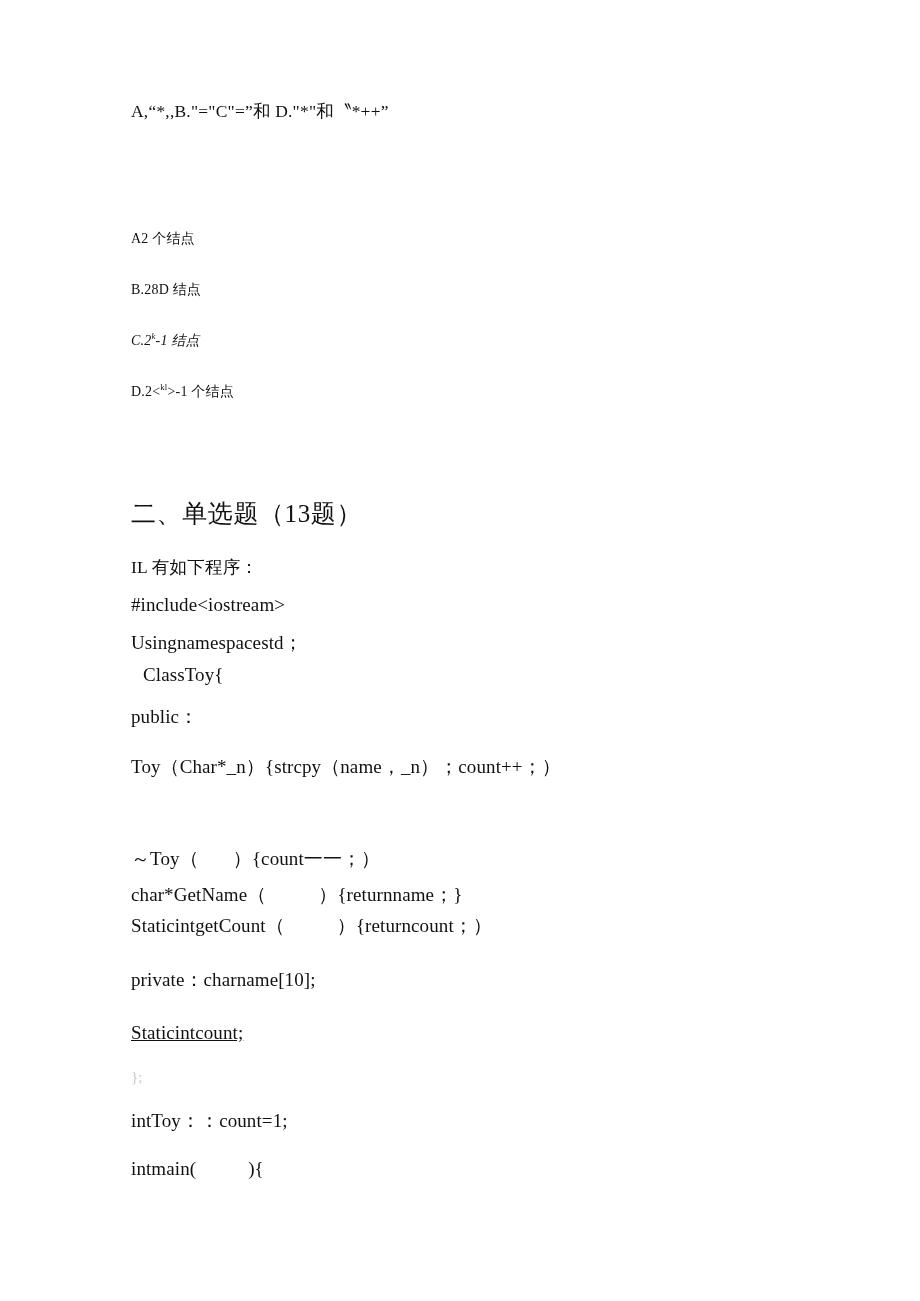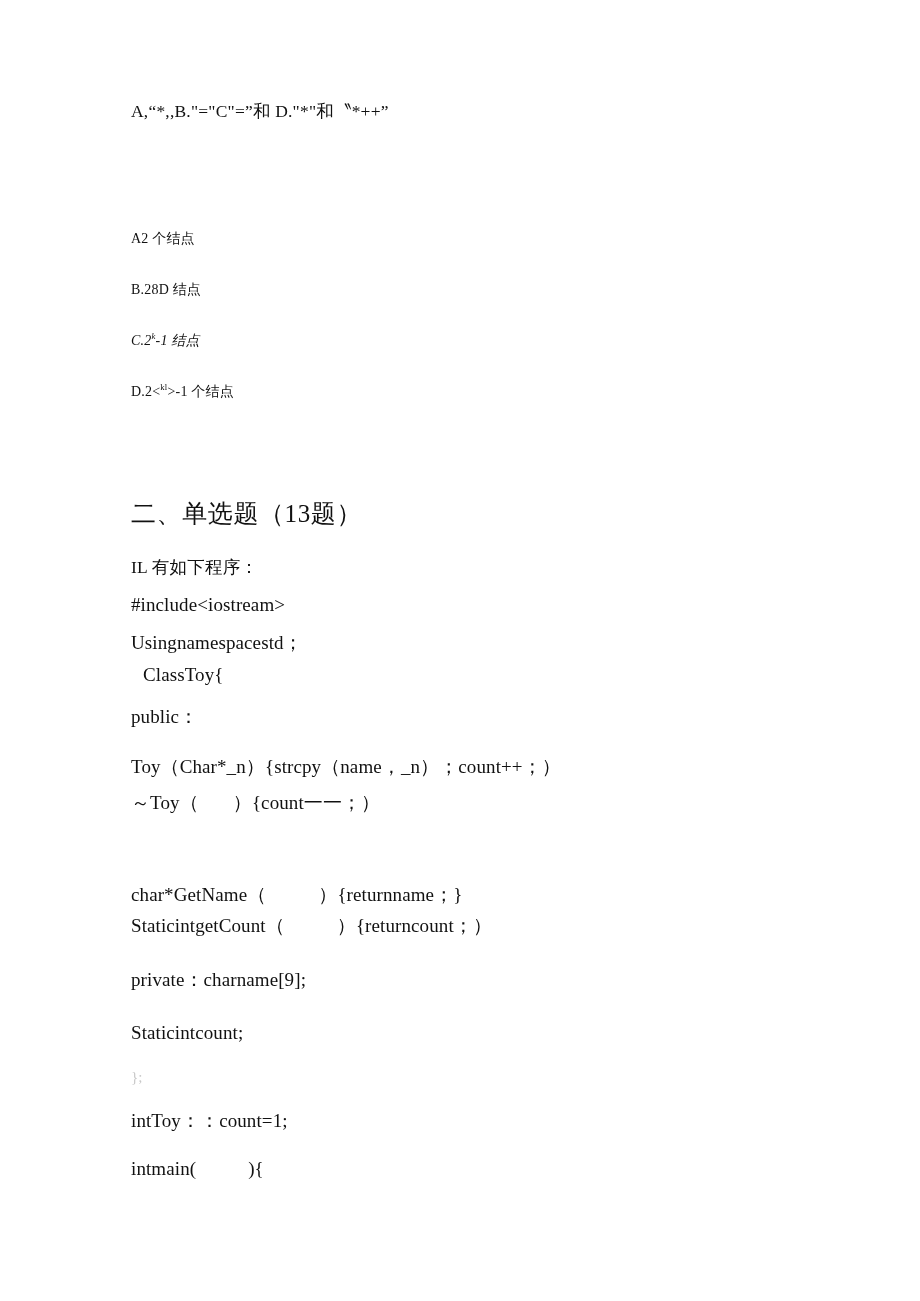--- a/index.html
+++ b/index.html
@@ -70,29 +70,29 @@
   <div class="line code-line" style="top:594px;">#include&lt;iostream&gt;</div>
 
   <div class="line code-line" style="top:632px;">Usingnamespacestd；</div>
 
   <div class="line code-line" style="top:664px;margin-left:12px;">ClassToy{</div>
 
   <div class="line code-line" style="top:706px;">public：</div>
 
   <div class="line code-line" style="top:756px;">Toy（Char*_n）{strcpy（name，_n）；count++；）</div>
 
-  <div class="line code-line" style="top:792px;"><span>～Toy（</span><span class="wide-gap"></span><span>）{count一一；）</span></div>
+  <div class="line code-line" style="top:848px;"><span>～Toy（</span><span class="wide-gap"></span><span>）{count一一；）</span></div>
 
   <div class="line code-line" style="top:884px;"><span>char*GetName（</span><span class="mid-gap"></span><span>）{returnname；}</span></div>
 
   <div class="line code-line" style="top:915px;"><span>StaticintgetCount（</span><span class="mid-gap"></span><span>）{returncount；）</span></div>
 
-  <div class="line code-line" style="top:969px;">private：charname[9];</div>
+  <div class="line code-line" style="top:969px;">private：charname[10];</div>
 
-  <div class="line code-line" style="top:1022px;">Staticintcount;</div>
+  <div class="line code-line" style="top:1022px;text-decoration:underline;">Staticintcount;</div>
 
   <div class="line code-line faint" style="top:1066px;">};</div>
 
   <div class="line code-line" style="top:1110px;">intToy：：count=1;</div>
 
   <div class="line code-line" style="top:1158px;"><span>intmain(</span><span class="mid-gap"></span><span>){</span></div>
 
 </div>
 
 </body></html>

